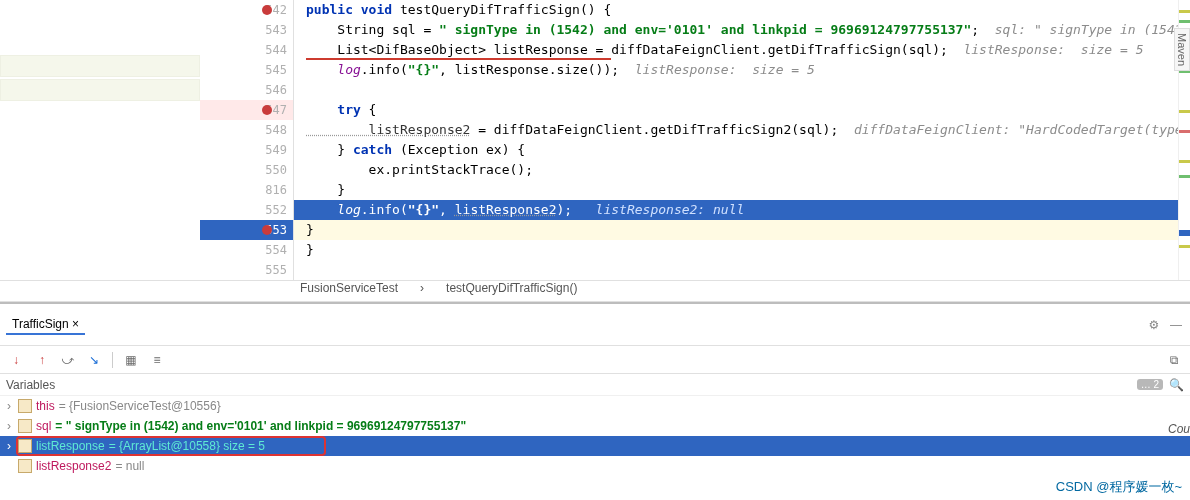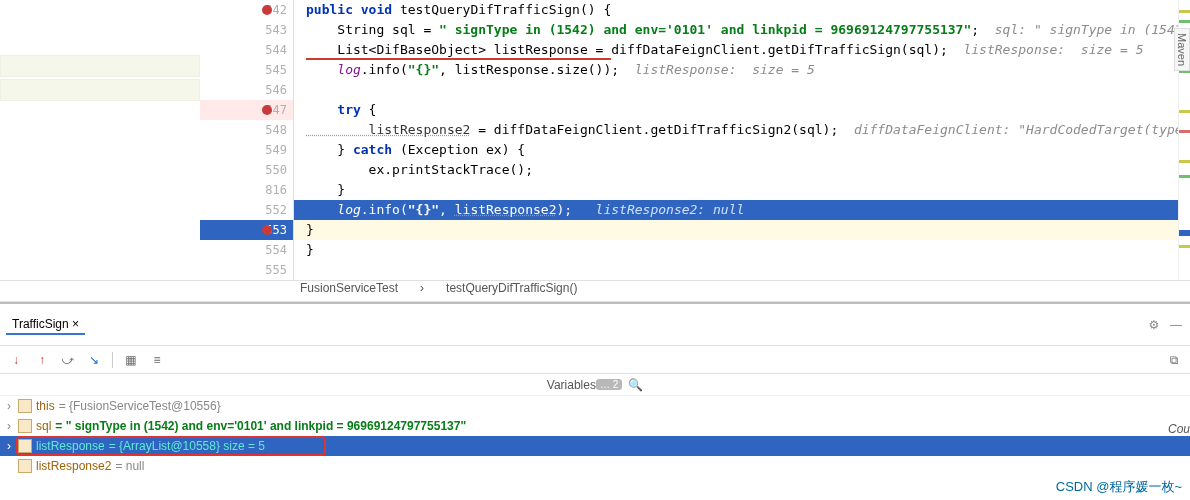--- a/index.html
+++ b/index.html
@@ -35,27 +35,27 @@
   .debug-tabs .tab { padding:2px 6px; color:#555; border-bottom:2px solid transparent; }
   .debug-tabs .tab.active { border-bottom-color:#3874d6; color:#000; }
   .debug-tabs .spacer { flex:1; }
   .debug-tabs .ico { width:16px; height:16px; display:flex; align-items:center; justify-content:center; color:#888; cursor:pointer; }
   .debug-toolbar { height:28px; display:flex; align-items:center; gap:6px; padding:0 6px; border-bottom:1px solid #e0e0e0; }
   .debug-toolbar .ico { width:20px; height:20px; display:flex; align-items:center; justify-content:center; color:#6a6a6a; cursor:pointer; }
   .debug-toolbar .red { color:#c93b3b; }
   .debug-toolbar .blue { color:#1a6dd6; }
   .debug-toolbar .sep { width:1px; height:16px; background:#ccc; margin:0 2px; }
   .debug-toolbar .right-ico { margin-left:auto; }
-  .vars-header { height:22px; display:flex; align-items:center; padding:0 6px; color:#555; justify-content:center; border-bottom:1px solid #f0f0f0;}
+  .vars-header { height:22px; display:flex; align-items:center; padding:0 6px; color:#555; justify-content:space-between; border-bottom:1px solid #f0f0f0;}
   .vars-header .badge{ background:#b8b8b8; color:#fff; border-radius:3px; padding:0 4px; font-size:10px; }
   .var-row { height:20px; display:flex; align-items:center; padding-left:4px; gap:4px; font-family:"Segoe UI",sans-serif; font-size:12px; position:relative;}
   .var-row.selected { background:#2f65c0; color:#fff; }
   .var-row .arrow { color:#888; width:10px; text-align:center; }
   .var-row .v-ico { width:14px; height:14px; display:inline-block; border:1px solid #c7a96b; background:#f7e9c7; }
-  .var-row .name { color:#a16207; }
+  .var-row .name { color:#be185d; }
   .var-row .val-grey { color:#888; }
   .var-row .val-green { color:#067d17; font-weight:bold;}
   .var-row.selected .name, .var-row.selected .val-grey { color:#5eead4; }
   .redbox { position:absolute; border:2px solid #d33; border-radius:4px; left:16px; width:310px; height:20px; pointer-events:none; }
   .side-tab { position:absolute; right:0; top:28px; writing-mode:vertical-rl; font-size:11px; color:#666; padding:4px 1px; border:1px solid #ddd; background:#f6f6f6; }
   .cou-label { position:absolute; right:0; top:422px; font-size:12px; color:#555;font-style:italic;}
   .watermark { position:absolute; right:8px; bottom:4px; font-size:13px; color:#0369a1; }
 </style>
 </head>
 <body>

